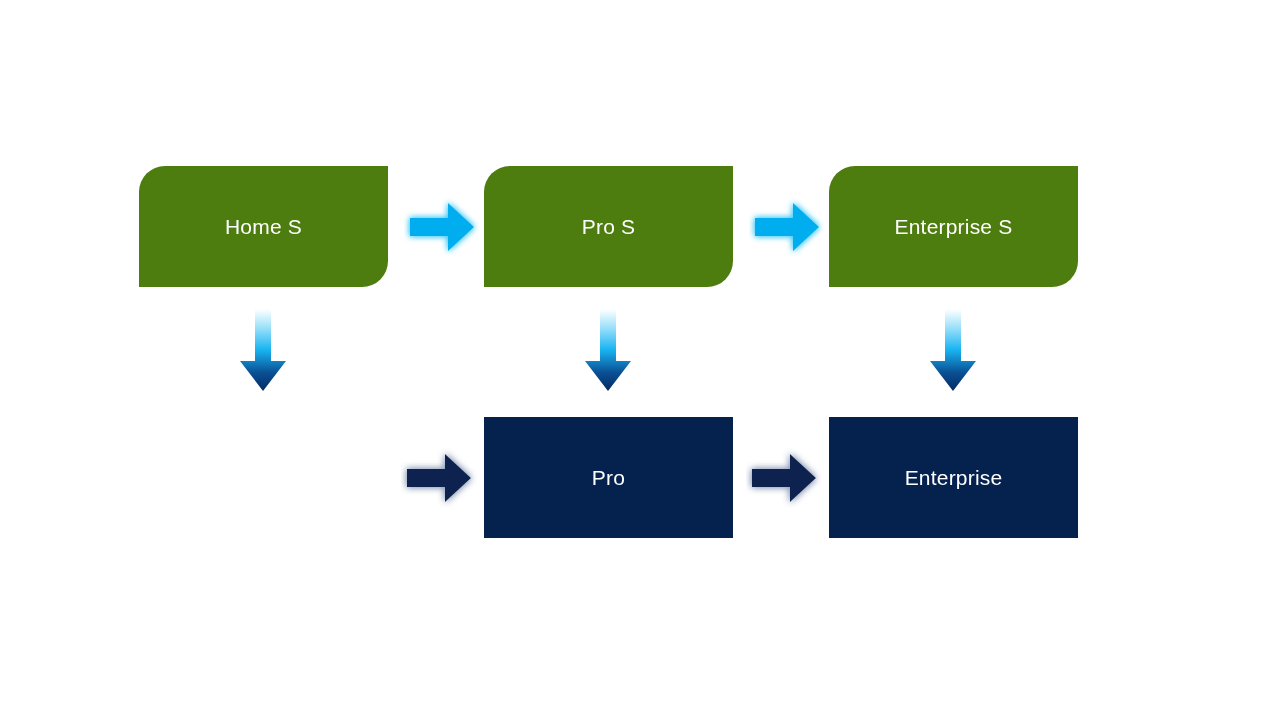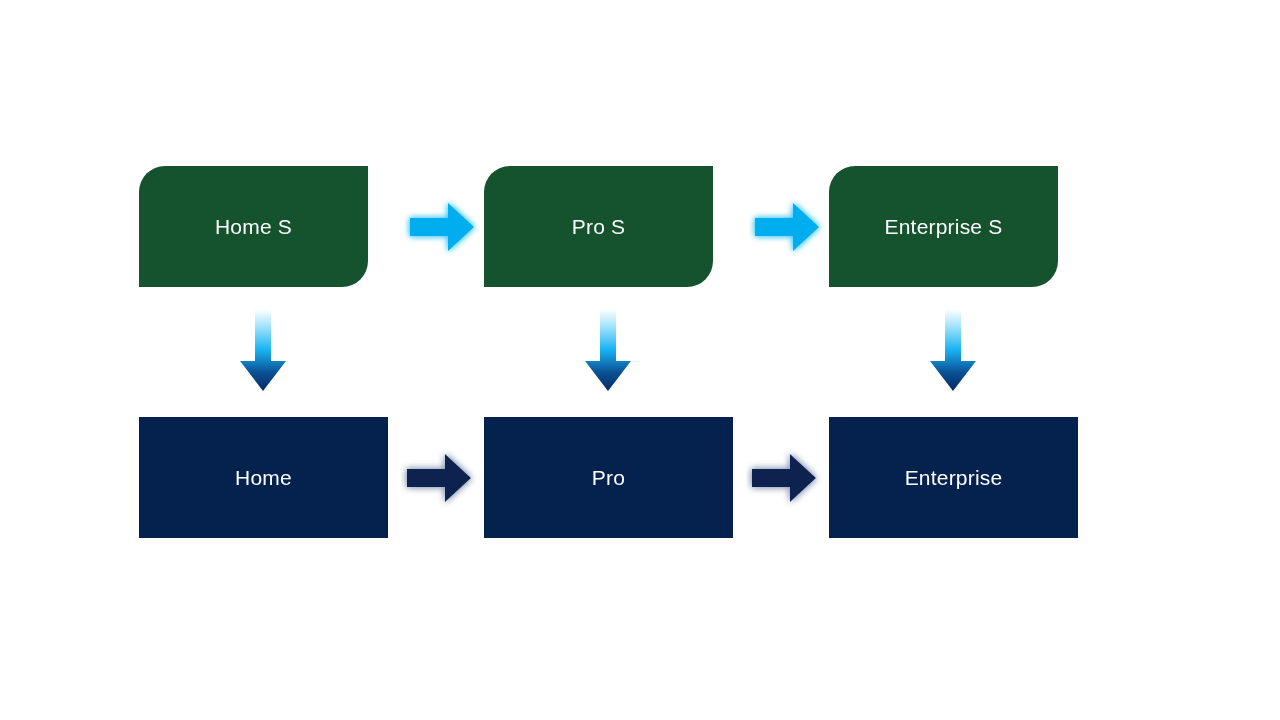--- a/index.html
+++ b/index.html
@@ -31,24 +31,24 @@
     box-sizing: border-box;
     color: #ffffff;
     font-size: 21px;
     font-weight: 400;
     letter-spacing: 0.2px;
     line-height: 1.2;
     user-select: none;
   }
 
   .node-top {
-    width: 229px;
+    width: 249px;
     height: 121px;
     top: 166px;
-    background: #14532d;
+    background: #4d7c0f;
     
     border-radius: 26px 0 26px 0;
   }
 
   .node-bottom {
     width: 249px;
     height: 121px;
     top: 417px;
     background: #05224f;
     border-radius: 0;
@@ -189,23 +189,20 @@
           <stop offset="22%" stop-color="#9fe2fa"></stop>
           <stop offset="50%" stop-color="#18b3f2"></stop>
           <stop offset="78%" stop-color="#0a4f93"></stop>
           <stop offset="100%" stop-color="#042a63"></stop>
         </linearGradient>
       </defs>
       <path d="M25 4 L41 4 L41 56 L56 56 L33 86 L10 56 L25 56 Z" fill="url(#vg3)"></path>
     </svg>
   </div>
 
-  <div class="node node-bottom col-1">
-    <span class="node-label">Home</span>
-  </div>
 
   <div class="node node-bottom col-3">
     <span class="node-label">Enterprise</span>
   </div>
 
   <div class="node node-bottom col-2">
     <span class="node-label">Pro</span>
   </div>
 
   <div class="h-arrow-bottom h-arrow-bot-1">

